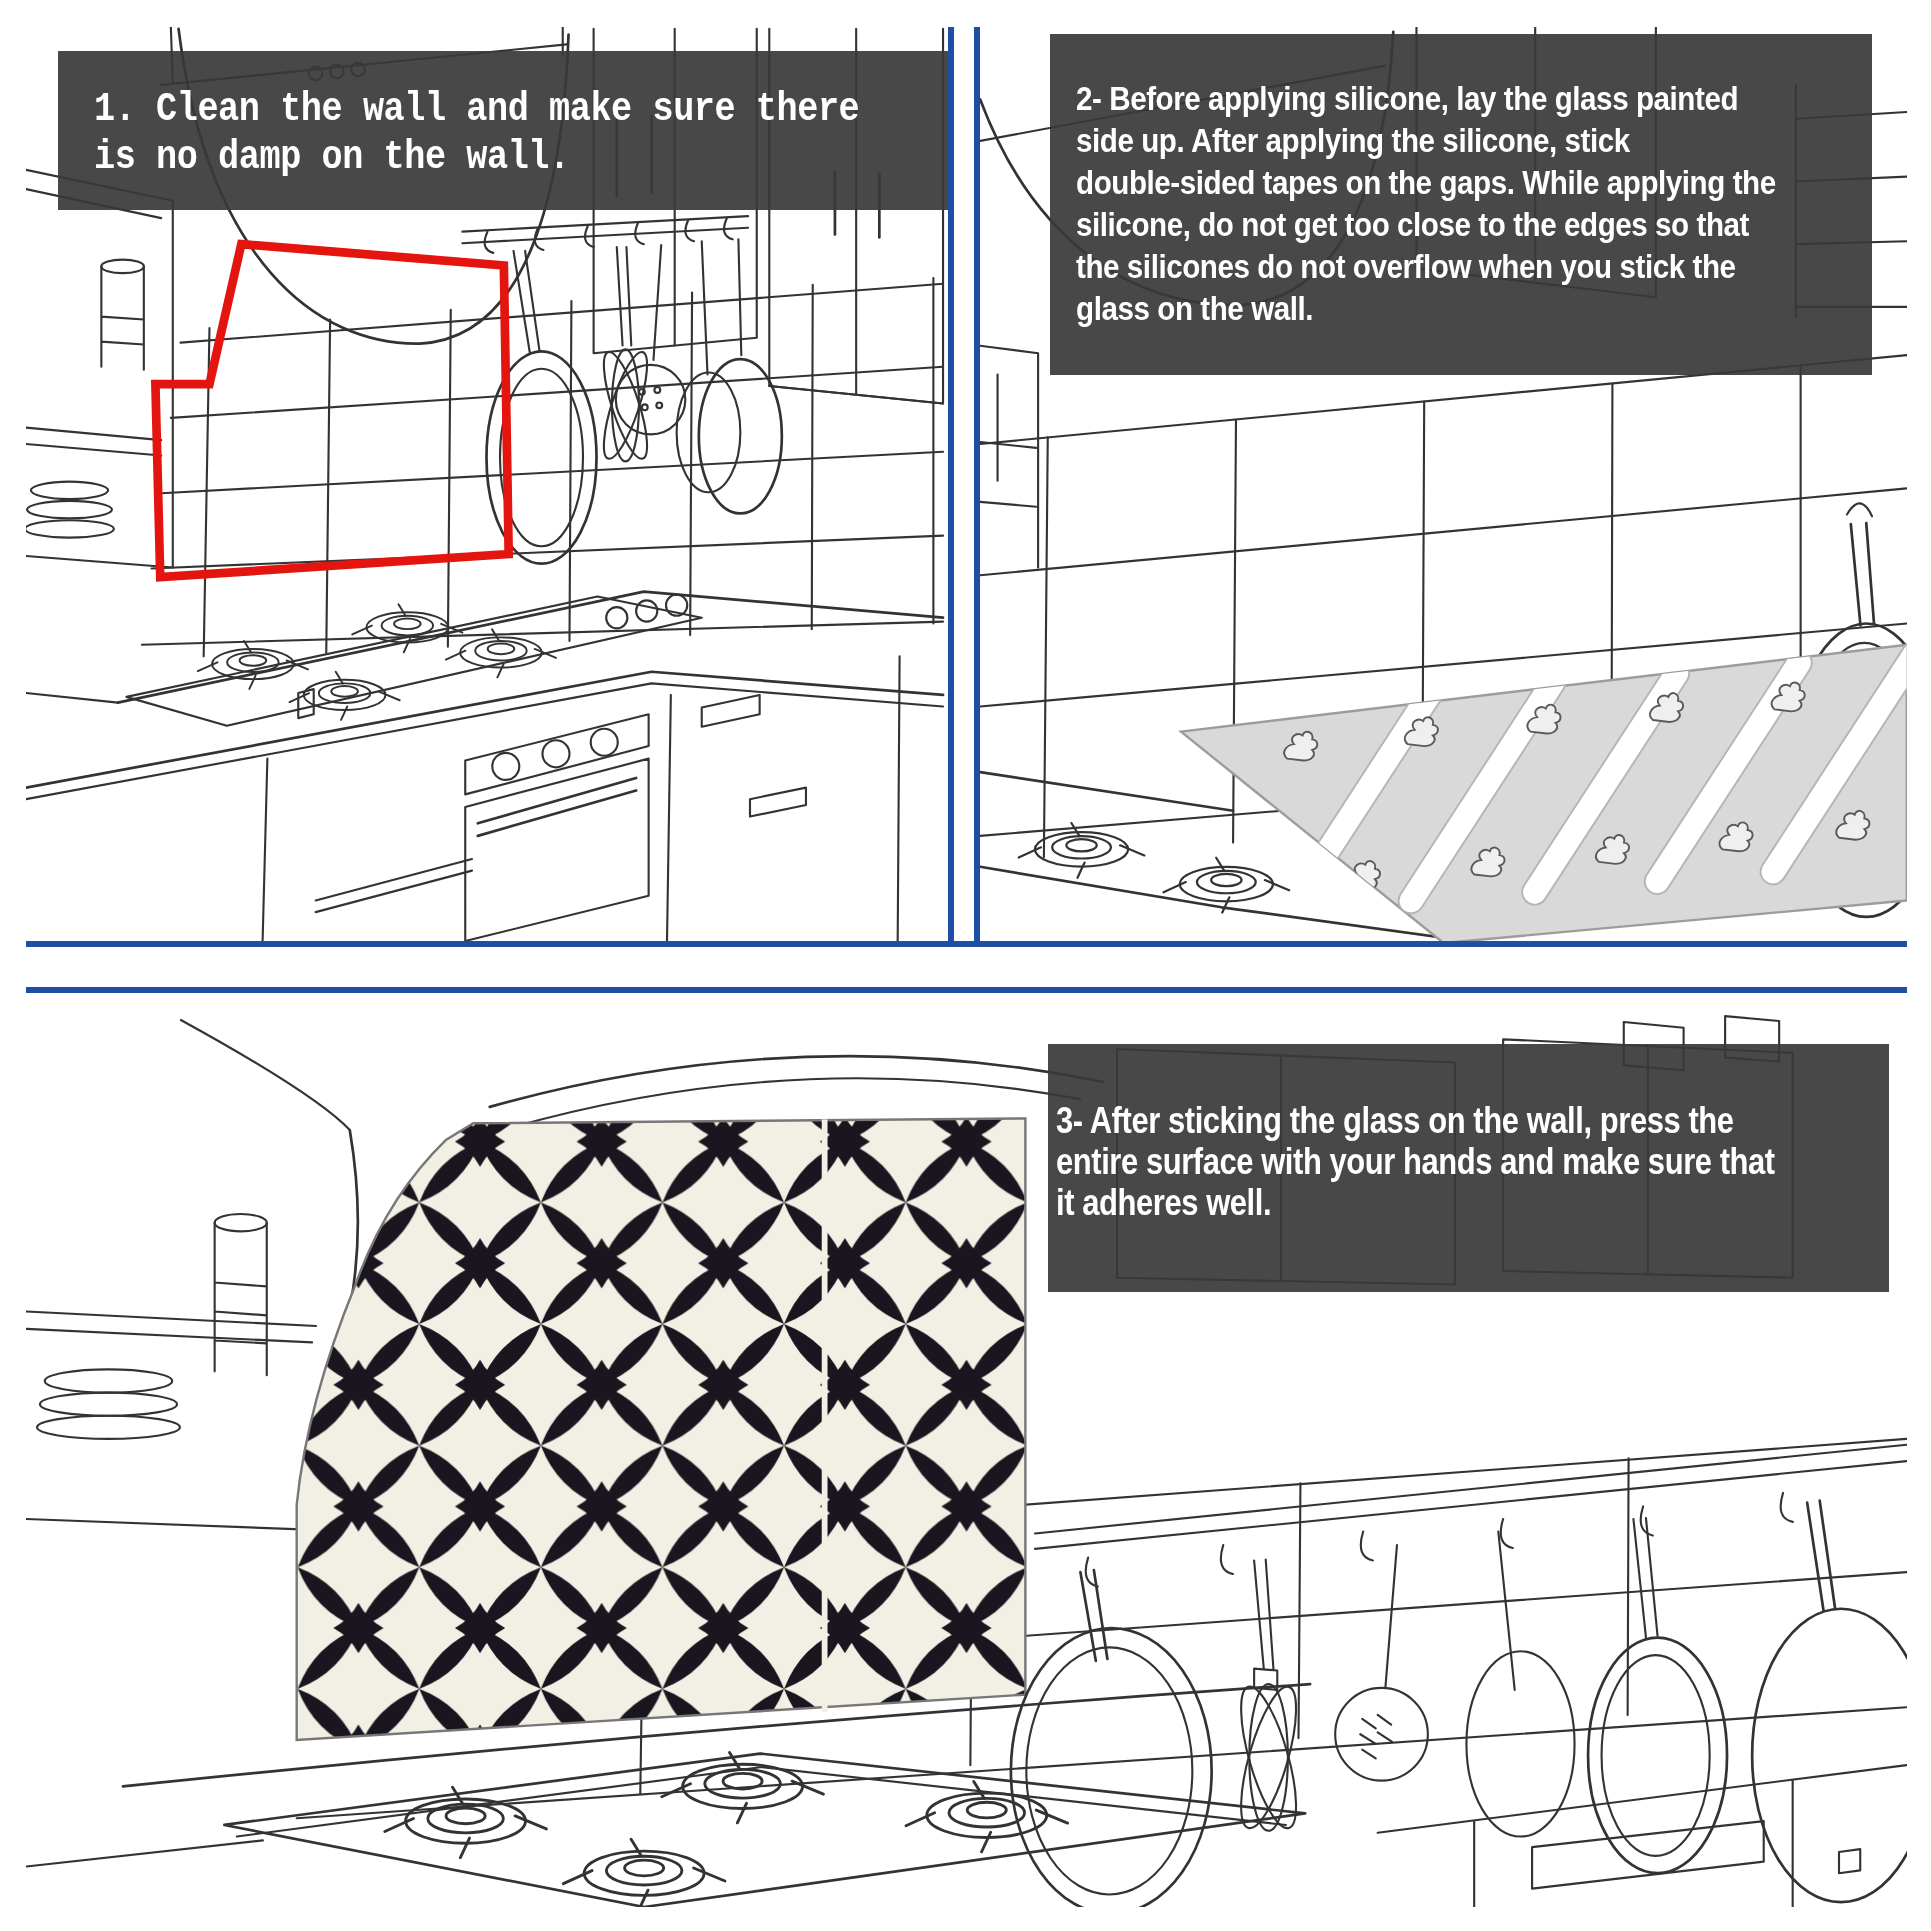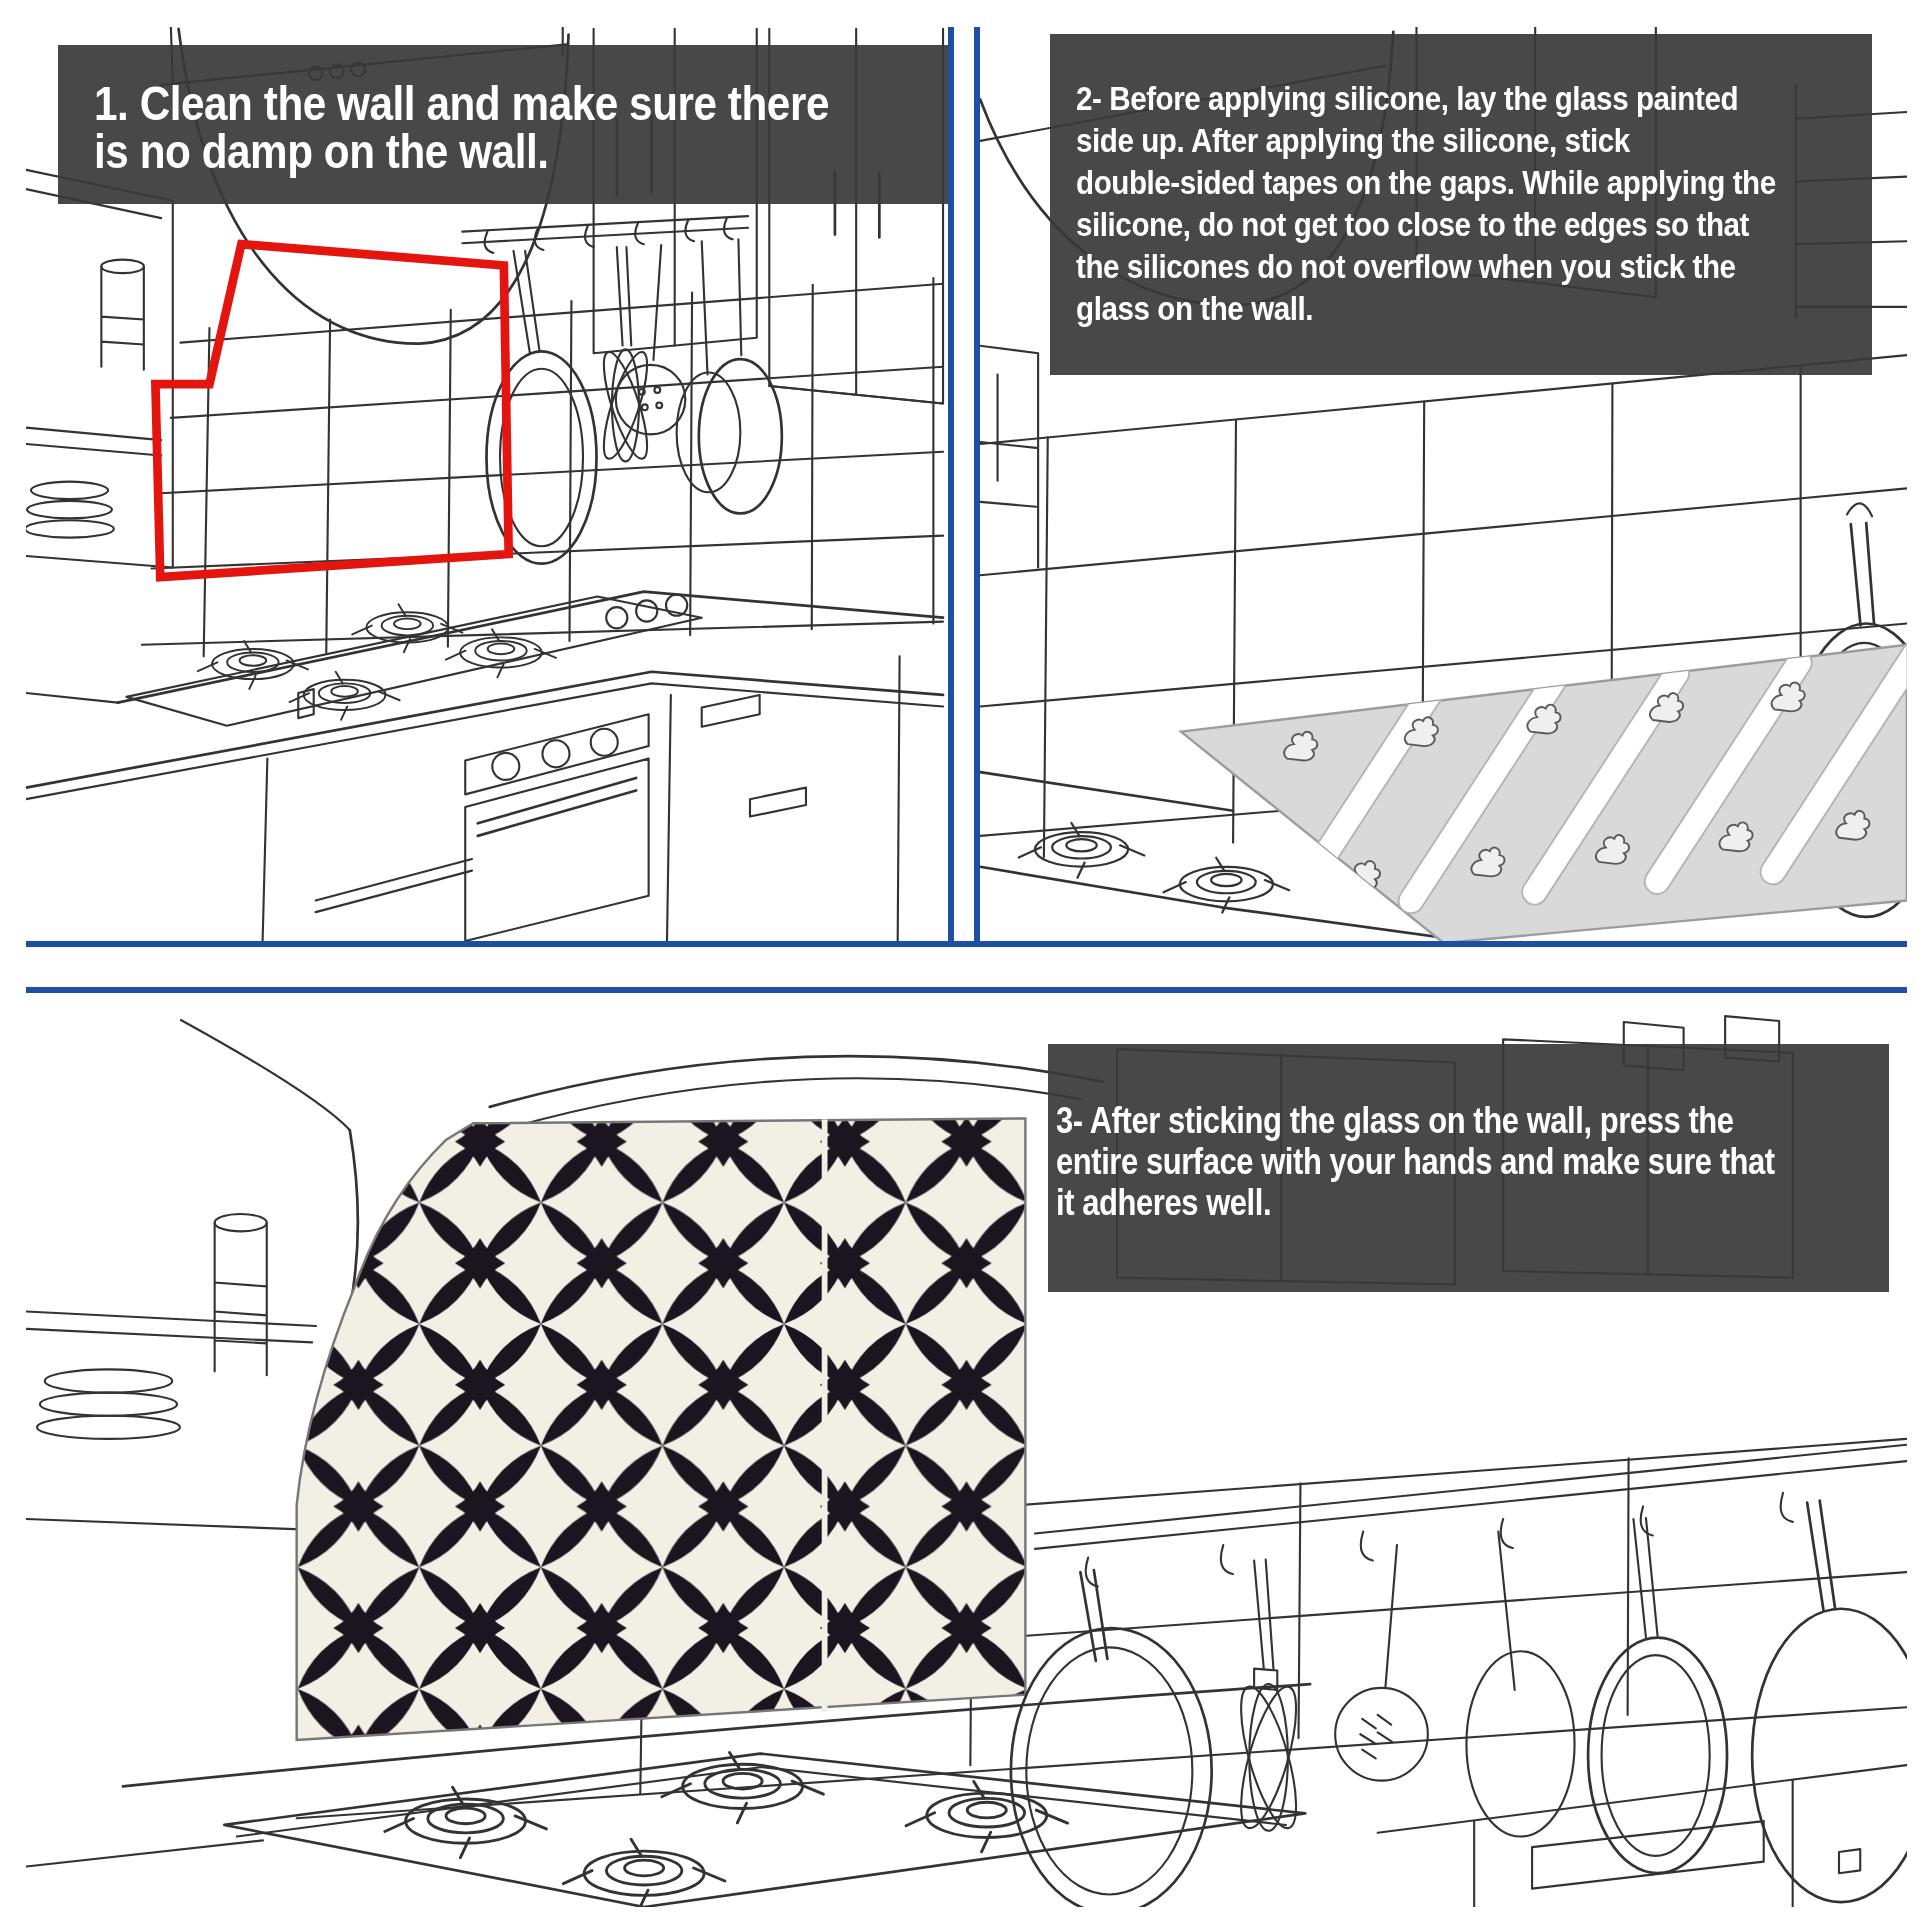--- a/index.html
+++ b/index.html
@@ -7,22 +7,22 @@
     --ink:#333333; --glass:#d9d9d9; --pat-bg:#f2efe4; --pat-fg:#1a151f; --page:#ffffff;
   }
   html,body{margin:0;padding:0;}
   body{width:1931px;height:1931px;position:relative;background:var(--page);
        font-family:"Liberation Sans","DejaVu Sans",sans-serif;overflow:hidden;}
   .panel{position:absolute;background:#fff;}
   .panel svg{position:absolute;left:0;top:0;}
   .bline{position:absolute;background:var(--blue);}
   .tbox{position:absolute;background:var(--box-bg);color:var(--box-text);font-weight:bold;}
   .tbox .tline{white-space:nowrap;transform-origin:0 50%;}
-  #box1{left:32px;top:18px;width:894px;height:159px;padding:35px 0 0 36px;box-sizing:border-box;
-        font-size:48px;line-height:48px;}
+  #box1{left:32px;top:24px;width:894px;height:159px;padding:35px 0 0 36px;box-sizing:border-box;
+        font-size:40px;line-height:48px;font-family:Liberation Mono, monospace;}
   #box1 .tline{transform:scaleX(0.88);letter-spacing:-0.5px;}
   #box2{left:1050px;top:34px;width:822px;height:341px;padding:43px 0 0 26px;box-sizing:border-box;
         font-size:34px;line-height:42px;}
   #box2 .tline{transform:scaleX(0.87);letter-spacing:-0.5px;}
   #box3{left:1049px;top:1044px;width:841px;height:248px;padding:56px 0 0 23px;box-sizing:border-box;
         font-size:36px;line-height:41px;}
   #box3 .tline{transform:scaleX(0.86);letter-spacing:-0.5px;}
   .sk{stroke:var(--ink);stroke-width:2.2;fill:none;stroke-linecap:round;stroke-linejoin:round;}
   .sk2{stroke:var(--ink);stroke-width:2.8;fill:none;stroke-linecap:round;stroke-linejoin:round;}
 </style>

